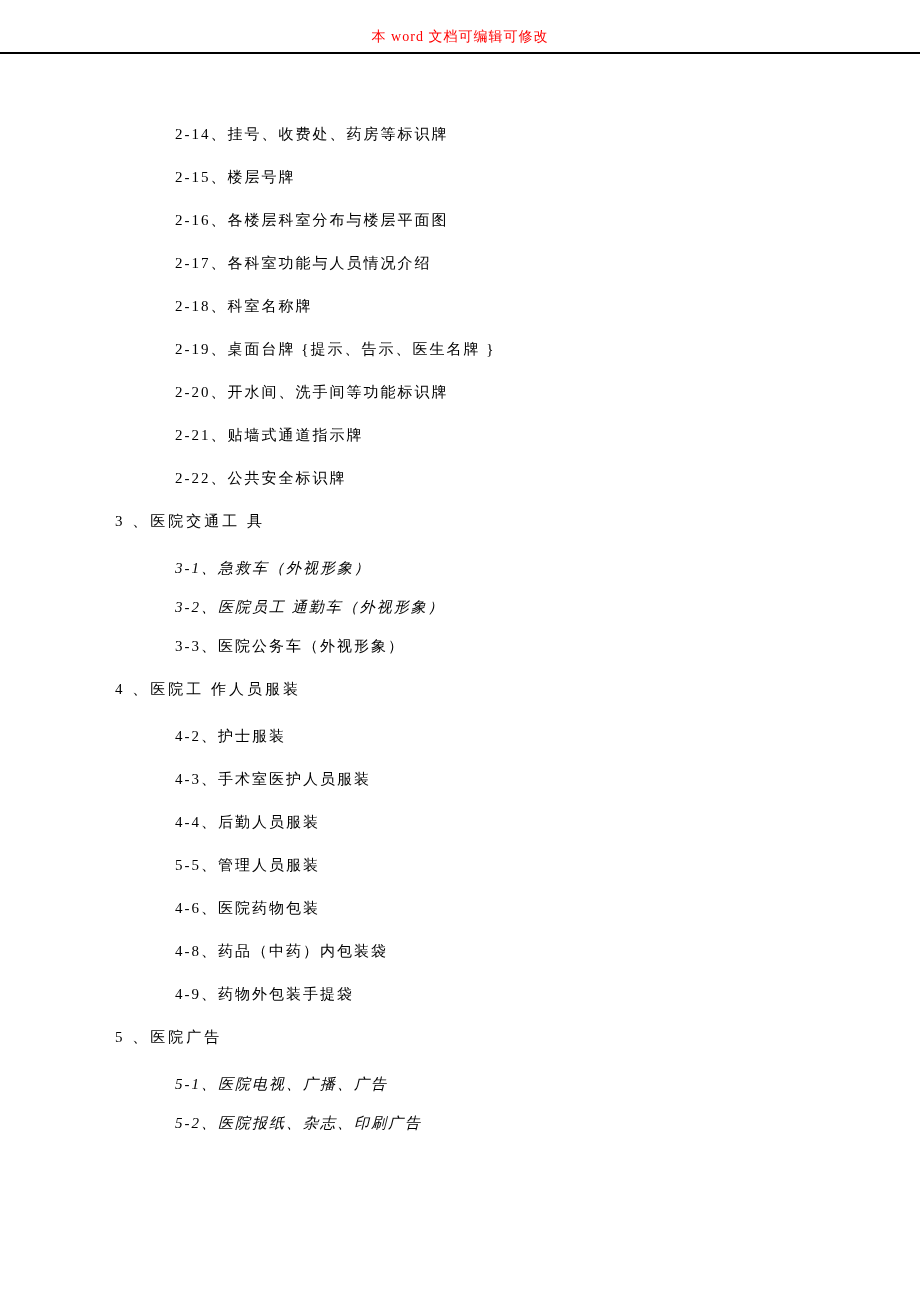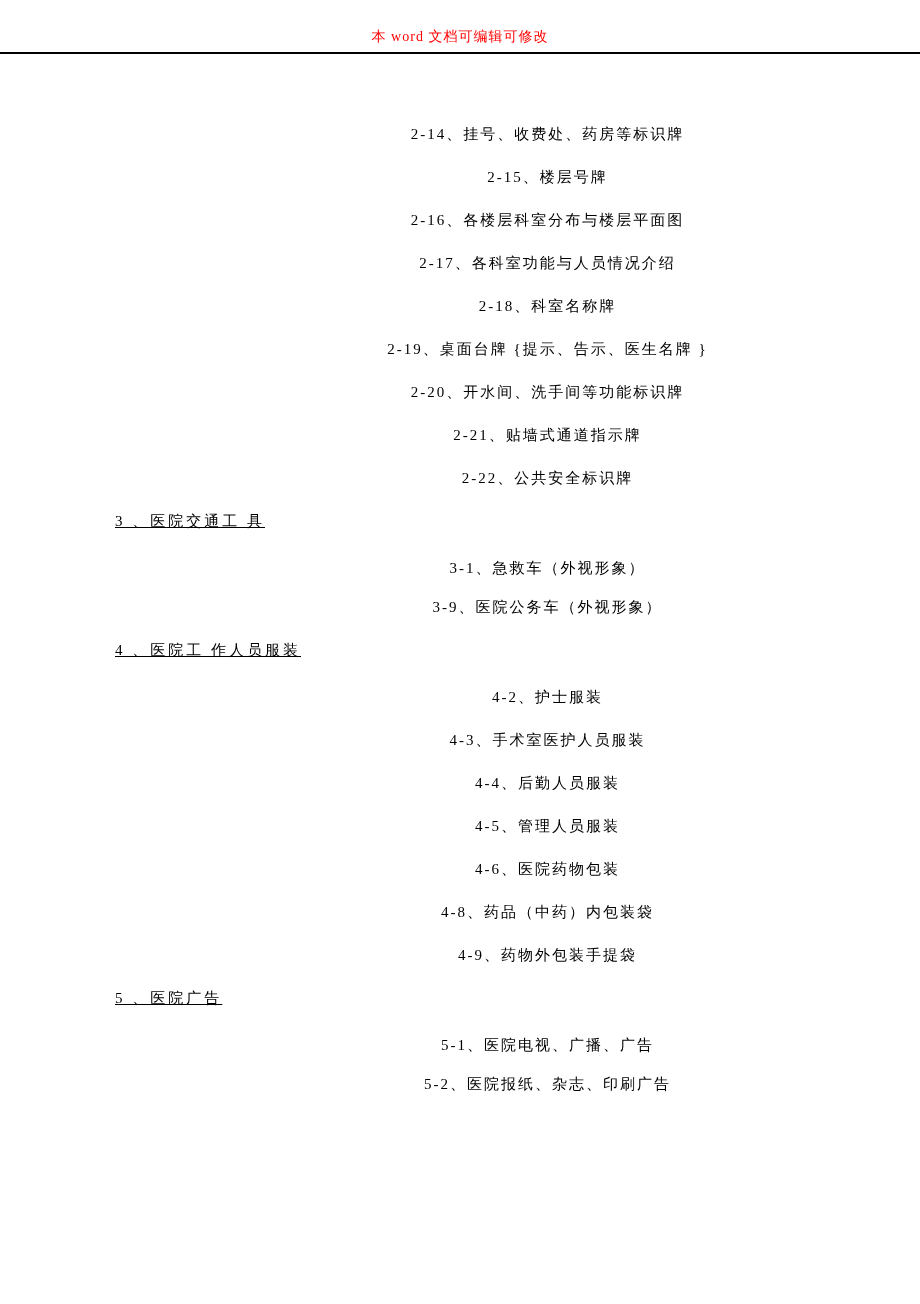--- a/index.html
+++ b/index.html
@@ -27,31 +27,30 @@
     .content {
       padding-top: 70px;
       padding-left: 175px;
       font-size: 15px;
       color: #000000;
       line-height: 1.4;
     }
     .item-sub {
       margin-bottom: 22px;
       letter-spacing: 2px;
-      text-align: center;
     }
     .item-sub.tight {
       margin-bottom: 18px;
+      font-style: italic;
     }
     .item-main {
       margin-left: -60px;
       margin-top: 20px;
       margin-bottom: 26px;
       letter-spacing: 3px;
-      text-decoration: underline;
     }
   </style>
 </head>
 <body>
 
 <div class="header">
   <span>本 word 文档可编辑可修改</span>
 </div>
 <div class="header-line"></div>
 
@@ -61,27 +60,28 @@
   <div class="item-sub">2-16、各楼层科室分布与楼层平面图</div>
   <div class="item-sub">2-17、各科室功能与人员情况介绍</div>
   <div class="item-sub">2-18、科室名称牌</div>
   <div class="item-sub">2-19、桌面台牌  {提示、告示、医生名牌  }</div>
   <div class="item-sub">2-20、开水间、洗手间等功能标识牌</div>
   <div class="item-sub">2-21、贴墙式通道指示牌</div>
   <div class="item-sub">2-22、公共安全标识牌</div>
 
   <div class="item-main">3 、医院交通工 具</div>
   <div class="item-sub tight">3-1、急救车（外视形象）</div>
-  <div class="item-sub">3-9、医院公务车（外视形象）</div>
+  <div class="item-sub tight">3-2、医院员工 通勤车（外视形象）</div>
+  <div class="item-sub">3-3、医院公务车（外视形象）</div>
 
   <div class="item-main">4 、医院工 作人员服装</div>
   <div class="item-sub">4-2、护士服装</div>
   <div class="item-sub">4-3、手术室医护人员服装</div>
   <div class="item-sub">4-4、后勤人员服装</div>
-  <div class="item-sub">4-5、管理人员服装</div>
+  <div class="item-sub">5-5、管理人员服装</div>
   <div class="item-sub">4-6、医院药物包装</div>
   <div class="item-sub">4-8、药品（中药）内包装袋</div>
   <div class="item-sub">4-9、药物外包装手提袋</div>
 
   <div class="item-main">5 、医院广告</div>
   <div class="item-sub tight">5-1、医院电视、广播、广告</div>
   <div class="item-sub tight">5-2、医院报纸、杂志、印刷广告</div>
 </div>
 
 </body></html>

